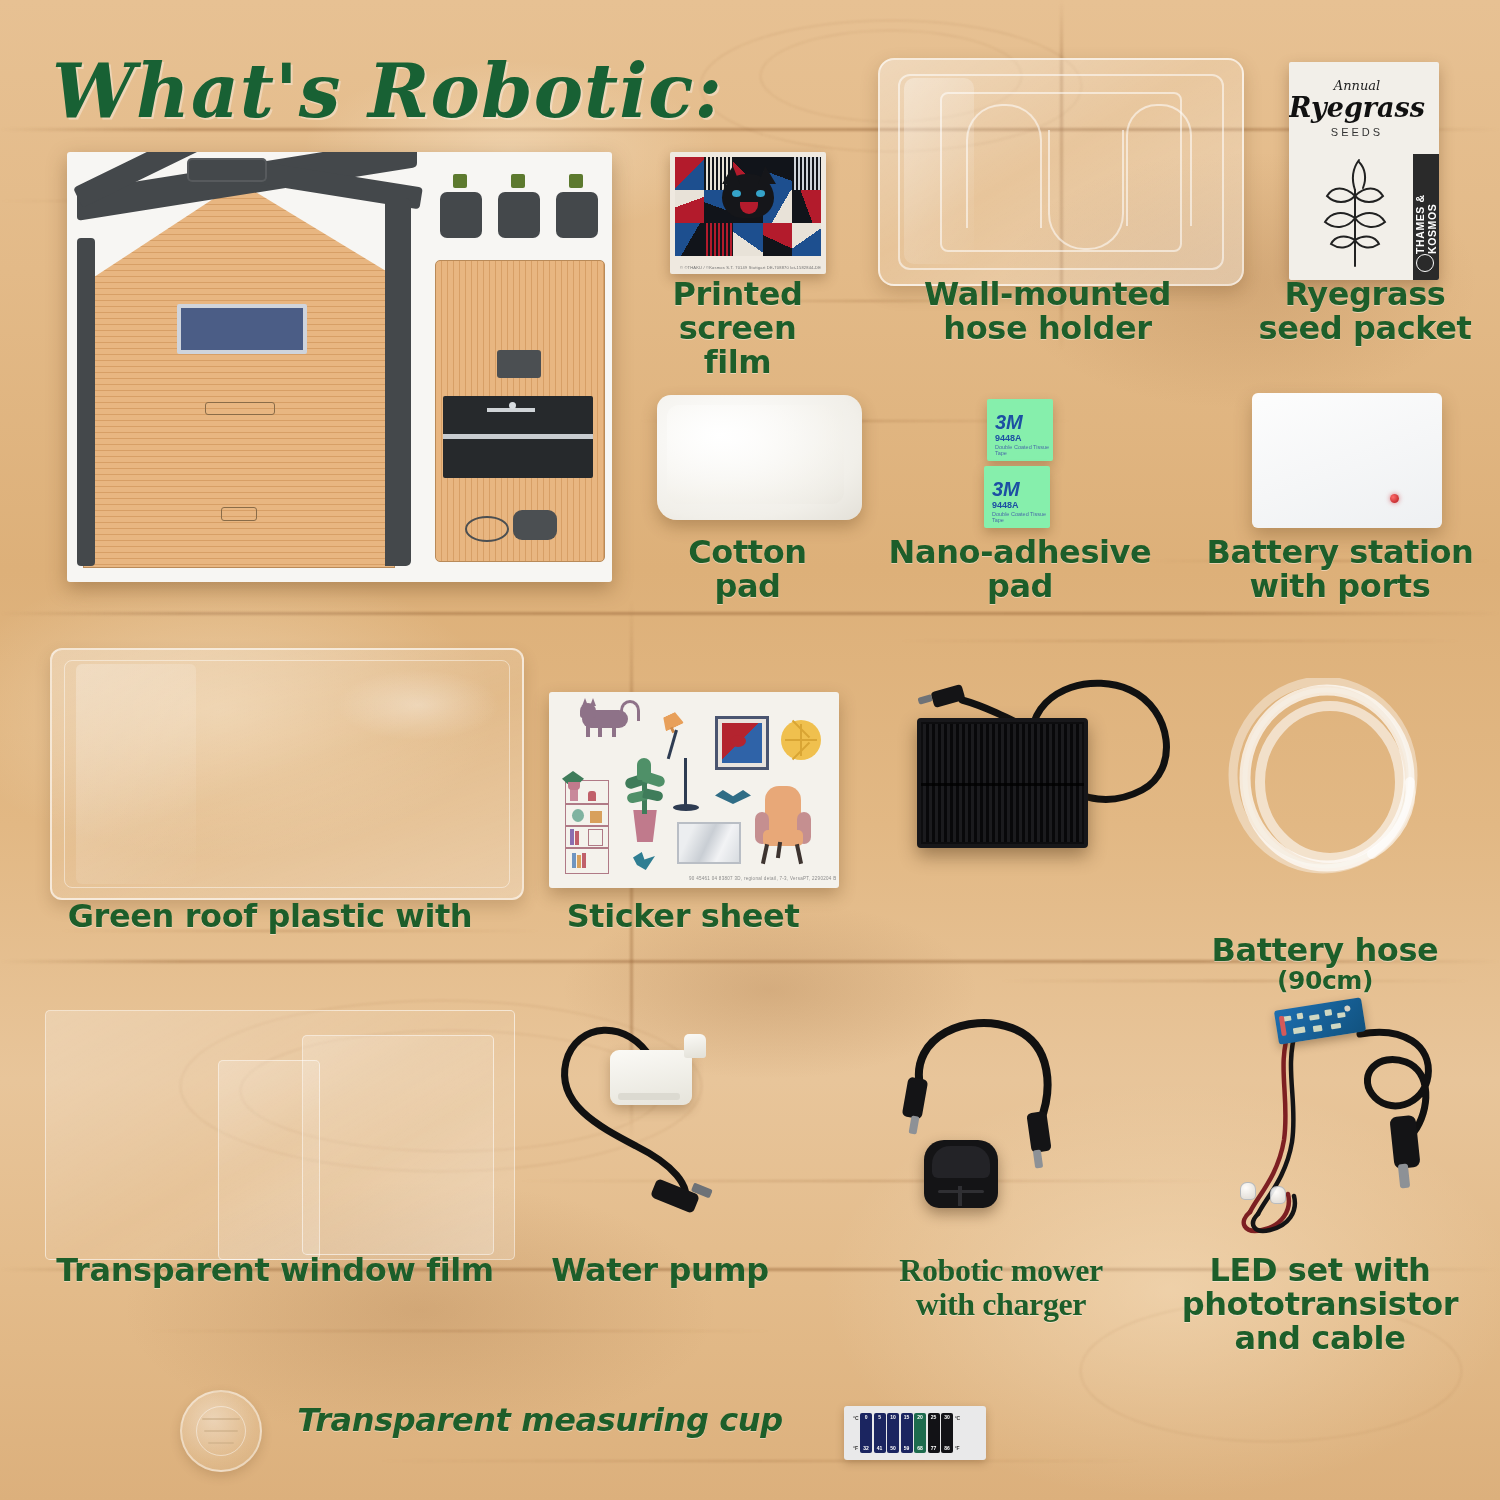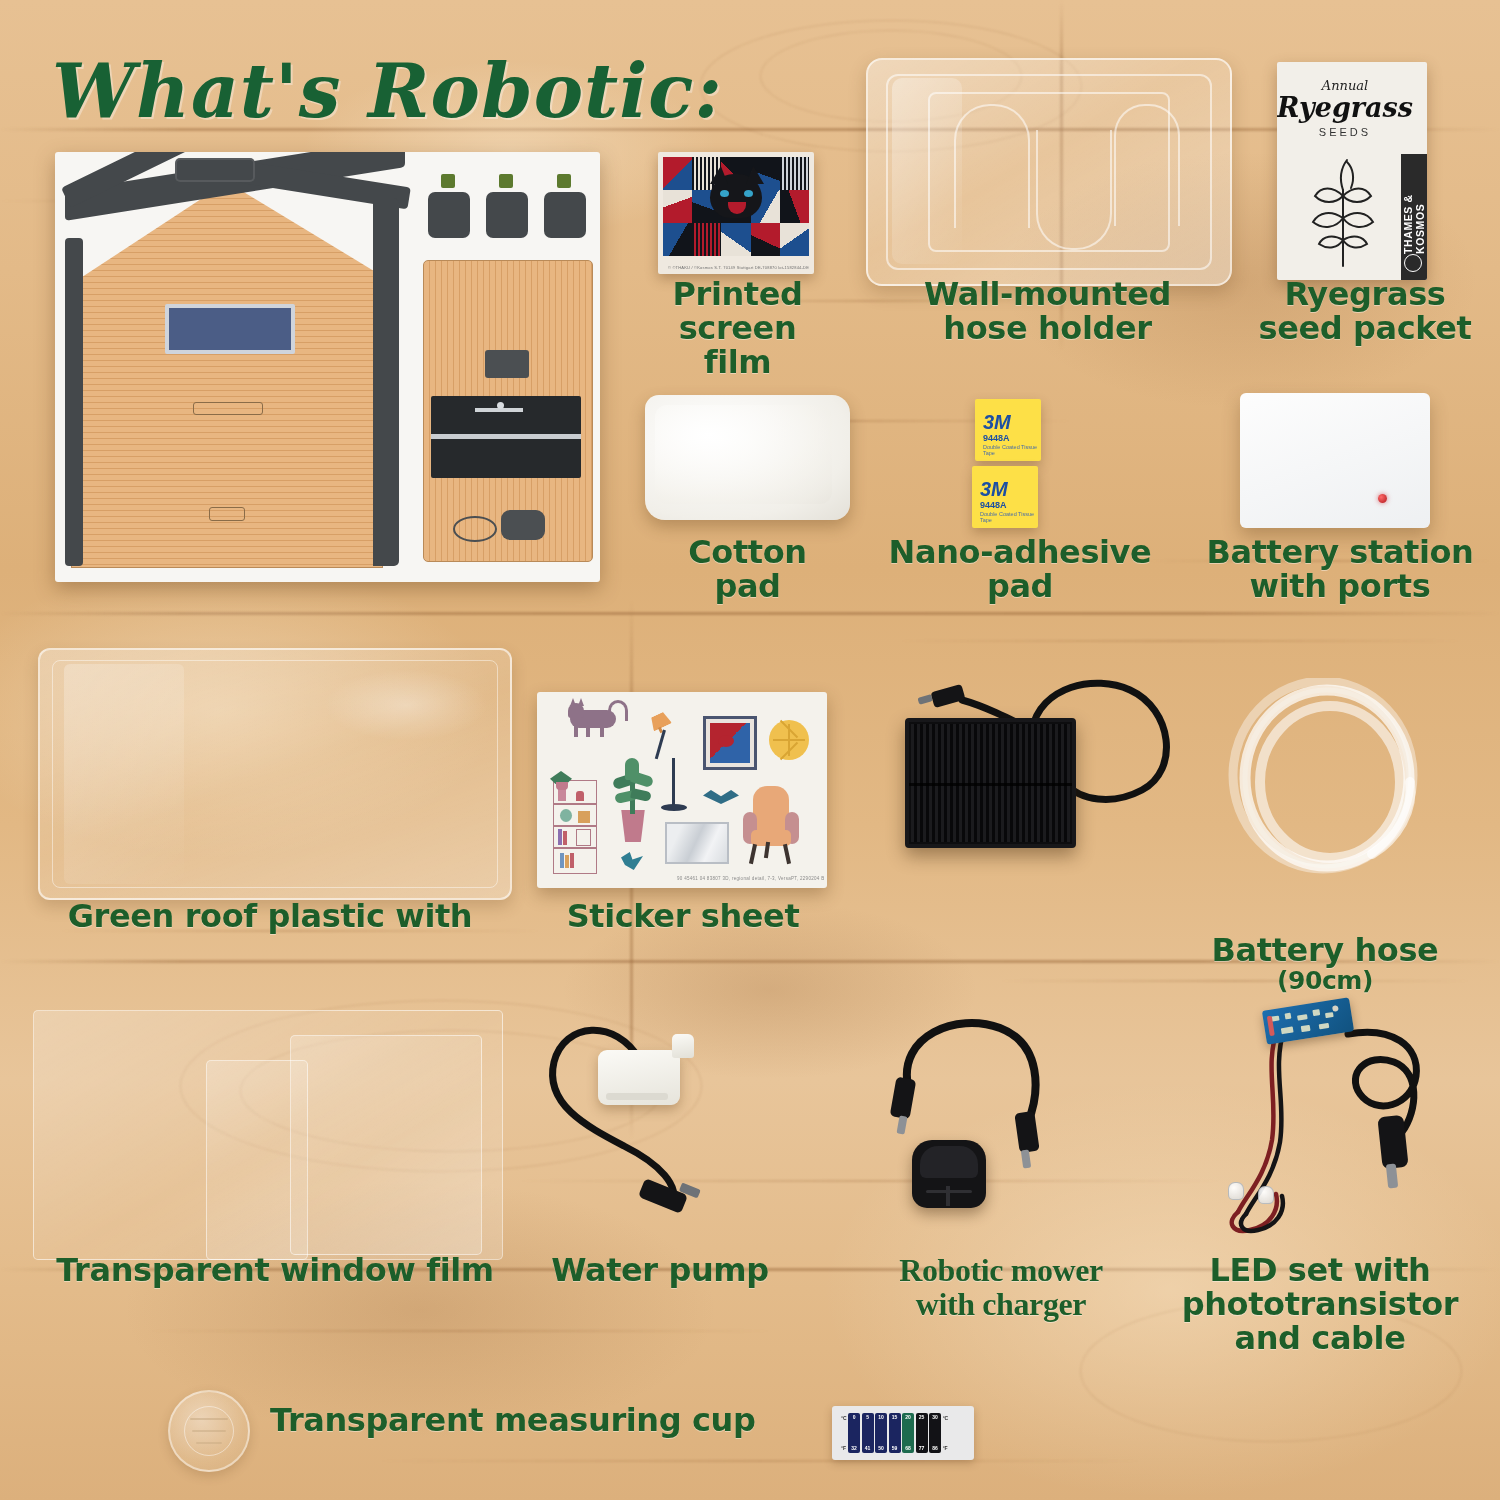--- a/index.html
+++ b/index.html
@@ -56,21 +56,21 @@
     font-size:32px;
     line-height:1.06;
     text-align:center;
     text-shadow:0 1px 0 rgba(255,255,255,.40);
     white-space:pre-line;
     letter-spacing:-.4px;
   }
   .label .sub{font-size:25px;display:block;}
 
   
-  .item{position:absolute;}
+  .item{position:absolute;margin-left:12px;}
 
   
   #punchsheet{
     left:55px;top:152px;width:545px;height:430px;
     background:#f7f6f3;border-radius:3px;
     box-shadow:0 7px 20px rgba(90,55,20,.35);
     overflow:hidden;
   }
   .board-wood{
     position:absolute;
@@ -112,21 +112,21 @@
     display:flex;align-items:center;justify-content:center;}
   #seed .brandlogo{position:absolute;right:5px;bottom:8px;width:16px;height:16px;border-radius:50%;
     border:1.6px solid #fff;}
 
   
   #cotton{left:645px;top:395px;width:205px;height:125px;
     background:radial-gradient(ellipse at 35% 35%,#ffffff,#f1efe9 70%,#e3e0d8 100%);
     border-radius:14px 18px 16px 20px;box-shadow:0 7px 16px rgba(90,55,20,.30);}
 
   
-  .pad3m{position:absolute;width:66px;height:62px;background:#fde047;border-radius:2px;
+  .pad3m{position:absolute;width:66px;height:62px;background:#86efac;border-radius:2px;
     box-shadow:0 5px 12px rgba(90,55,20,.30);overflow:hidden;}
   .pad3m .m3{position:absolute;left:8px;top:12px;font-size:20px;font-weight:700;color:#1c4fa3;font-style:italic;}
   .pad3m .code{position:absolute;left:8px;top:34px;font-size:9px;color:#1c4fa3;font-weight:700;}
   .pad3m .fine{position:absolute;left:8px;top:45px;font-size:5.5px;color:#4a6ea8;}
 
   
   #battery{left:1240px;top:393px;width:190px;height:135px;background:linear-gradient(160deg,#fdfdfd,#eef0f2);
     border-radius:6px;box-shadow:0 8px 18px rgba(90,55,20,.30);}
   #battery .led{position:absolute;right:43px;bottom:25px;width:9px;height:9px;border-radius:50%;
     background:radial-gradient(circle at 35% 35%,#ff6a6a,#b0161b);box-shadow:0 0 5px rgba(200,30,40,.6);}
@@ -575,21 +575,21 @@
   <div class="label" style="left:1155px;top:1254px;width:330px;">LED set with
 phototransistor
 and cable</div>
 
   <div class="item" id="cup">
     <div class="inner"></div>
     <div style="position:absolute;left:20px;top:26px;right:20px;height:2px;background:rgba(190,160,120,.45);border-radius:2px;"></div>
     <div style="position:absolute;left:22px;top:38px;right:22px;height:2px;background:rgba(190,160,120,.40);border-radius:2px;"></div>
     <div style="position:absolute;left:26px;top:50px;right:26px;height:2px;background:rgba(190,160,120,.35);border-radius:2px;"></div>
   </div>
-  <div class="label" style="left:270px;top:1404px;width:540px;text-align:left;">Transparent measuring cup</div>
+  <div class="label" style="left:270px;top:1404px;width:540px;text-align:center;font-style:italic;">Transparent measuring cup</div>
 
   <div class="item" id="thermo">
     <div class="unit">
       <span>°C</span>
       <span>°F</span>
     </div>
     <div id="thermo-cells" style="display:flex;gap:1.5px;">
         <div class="tcell" style="background: rgb(27, 37, 96);">
           <span>0</span>
           <span>32</span>

